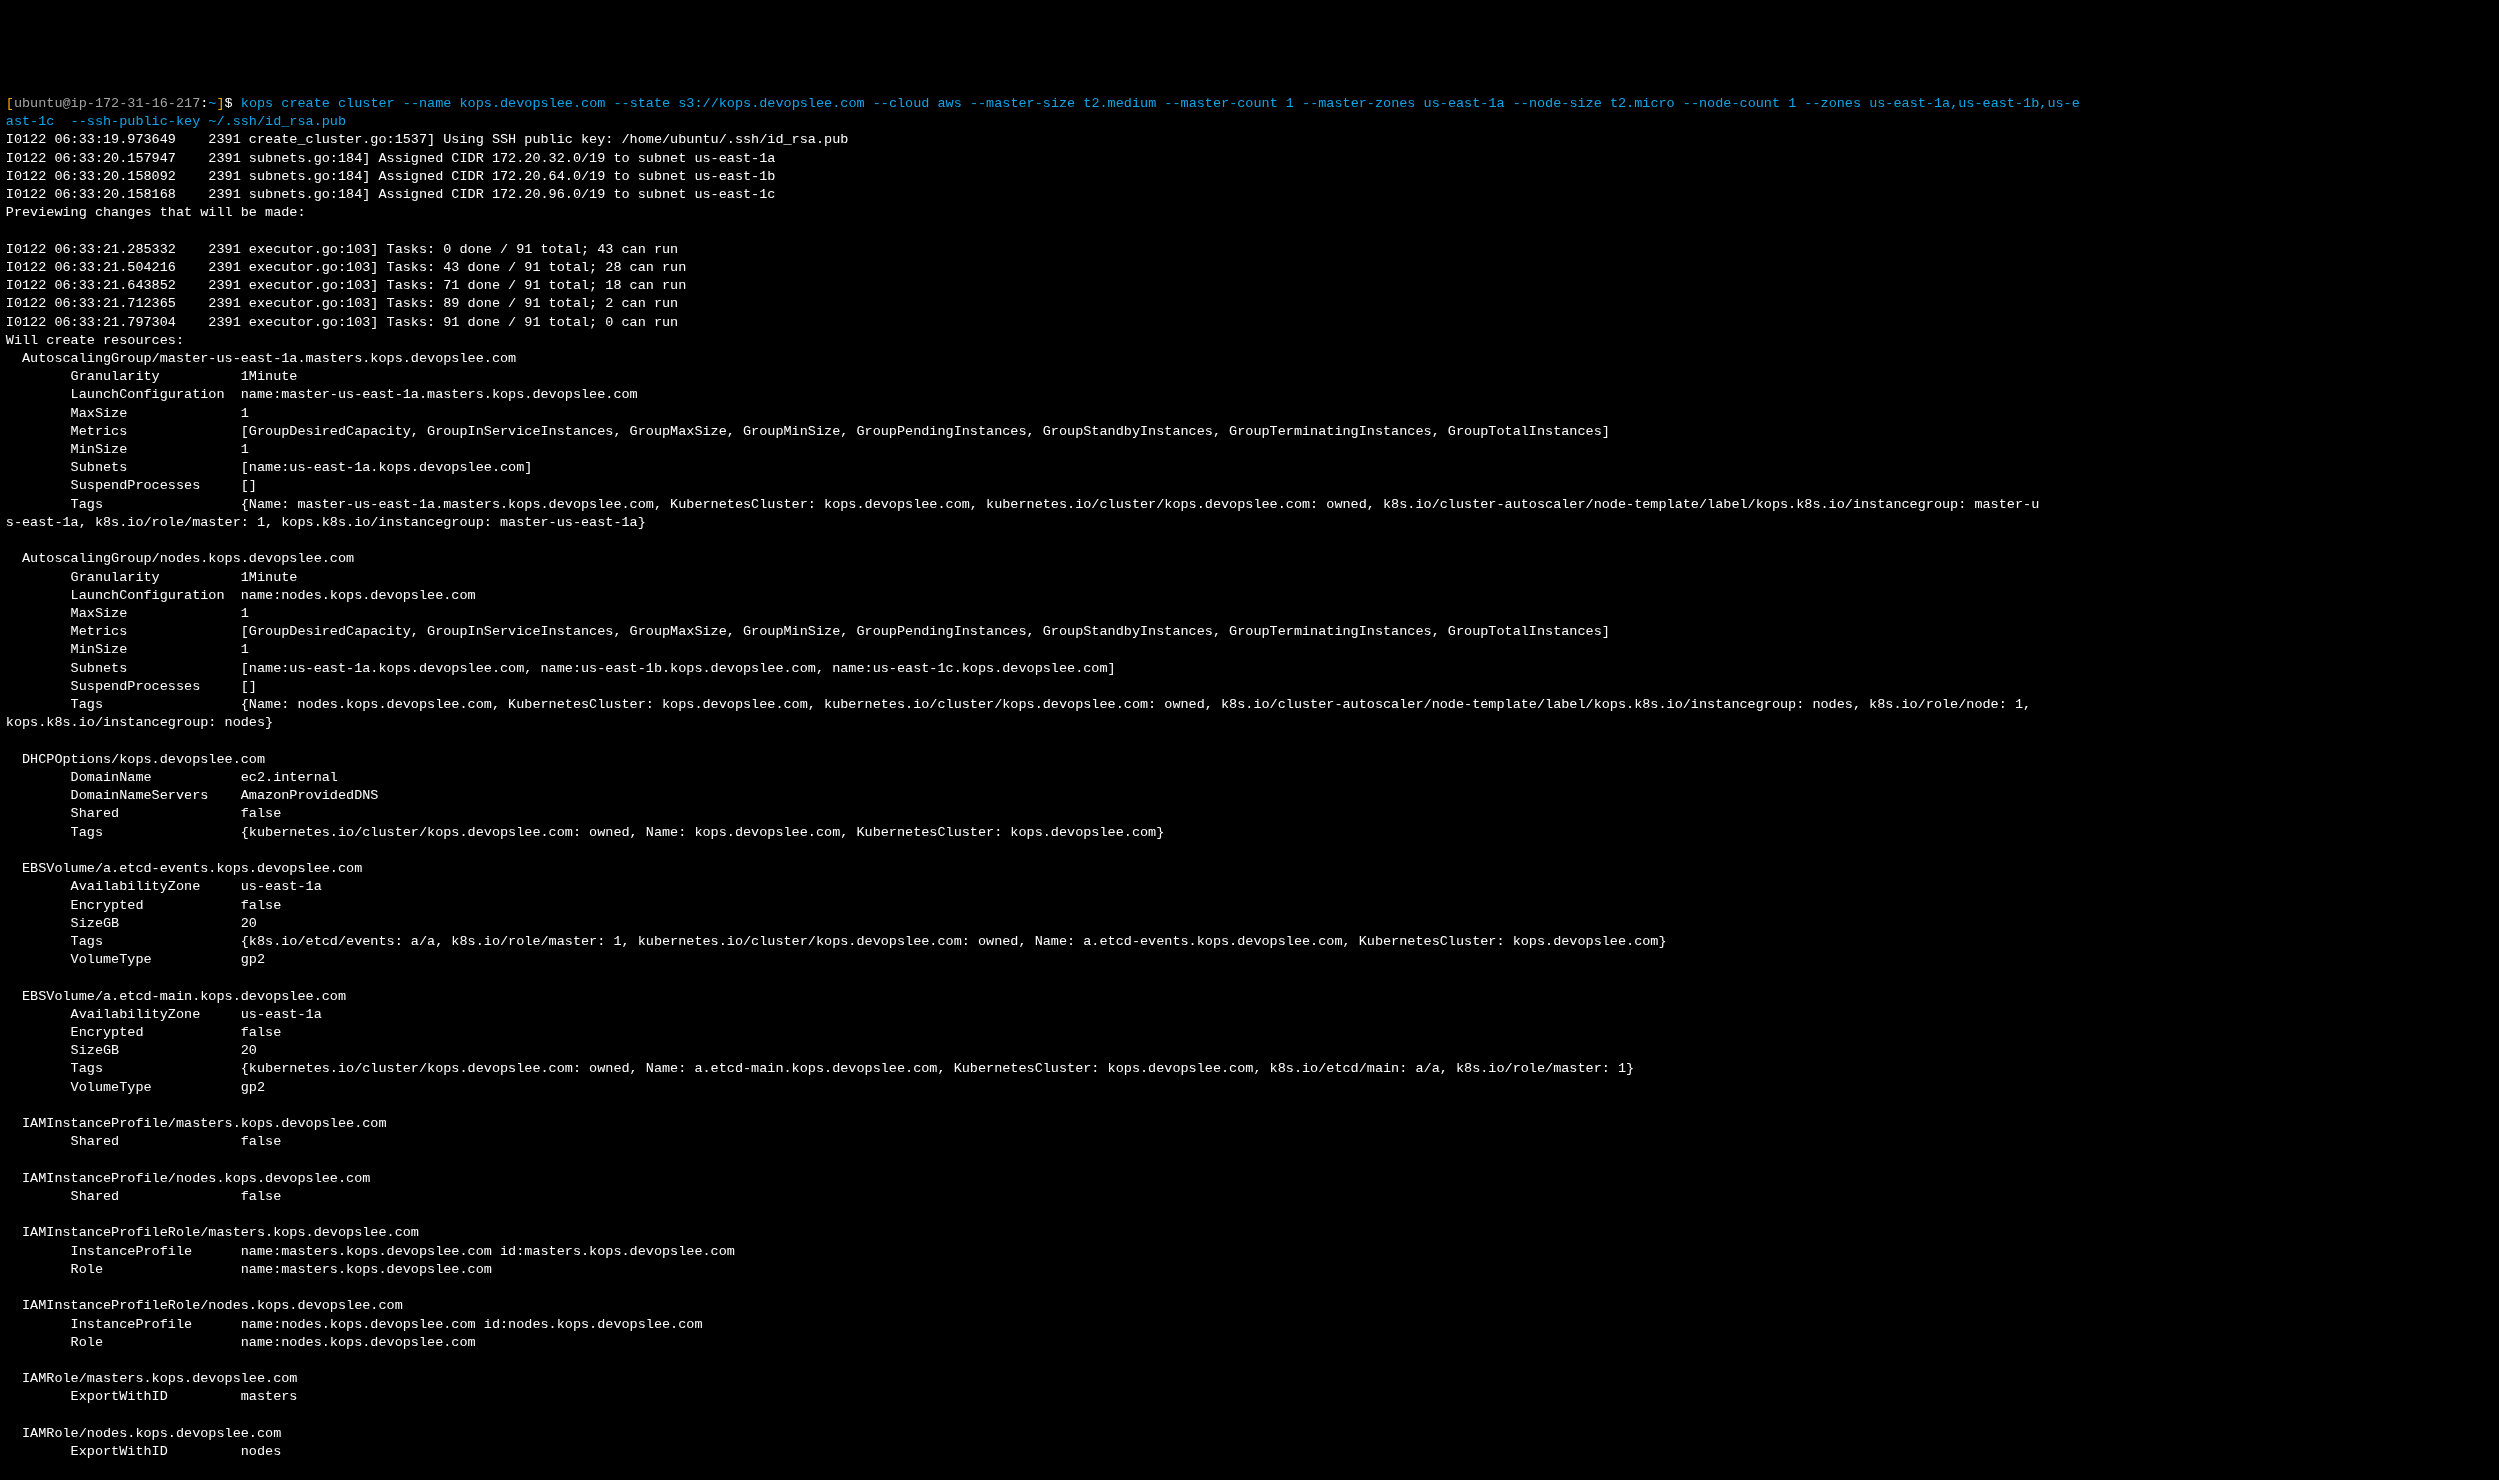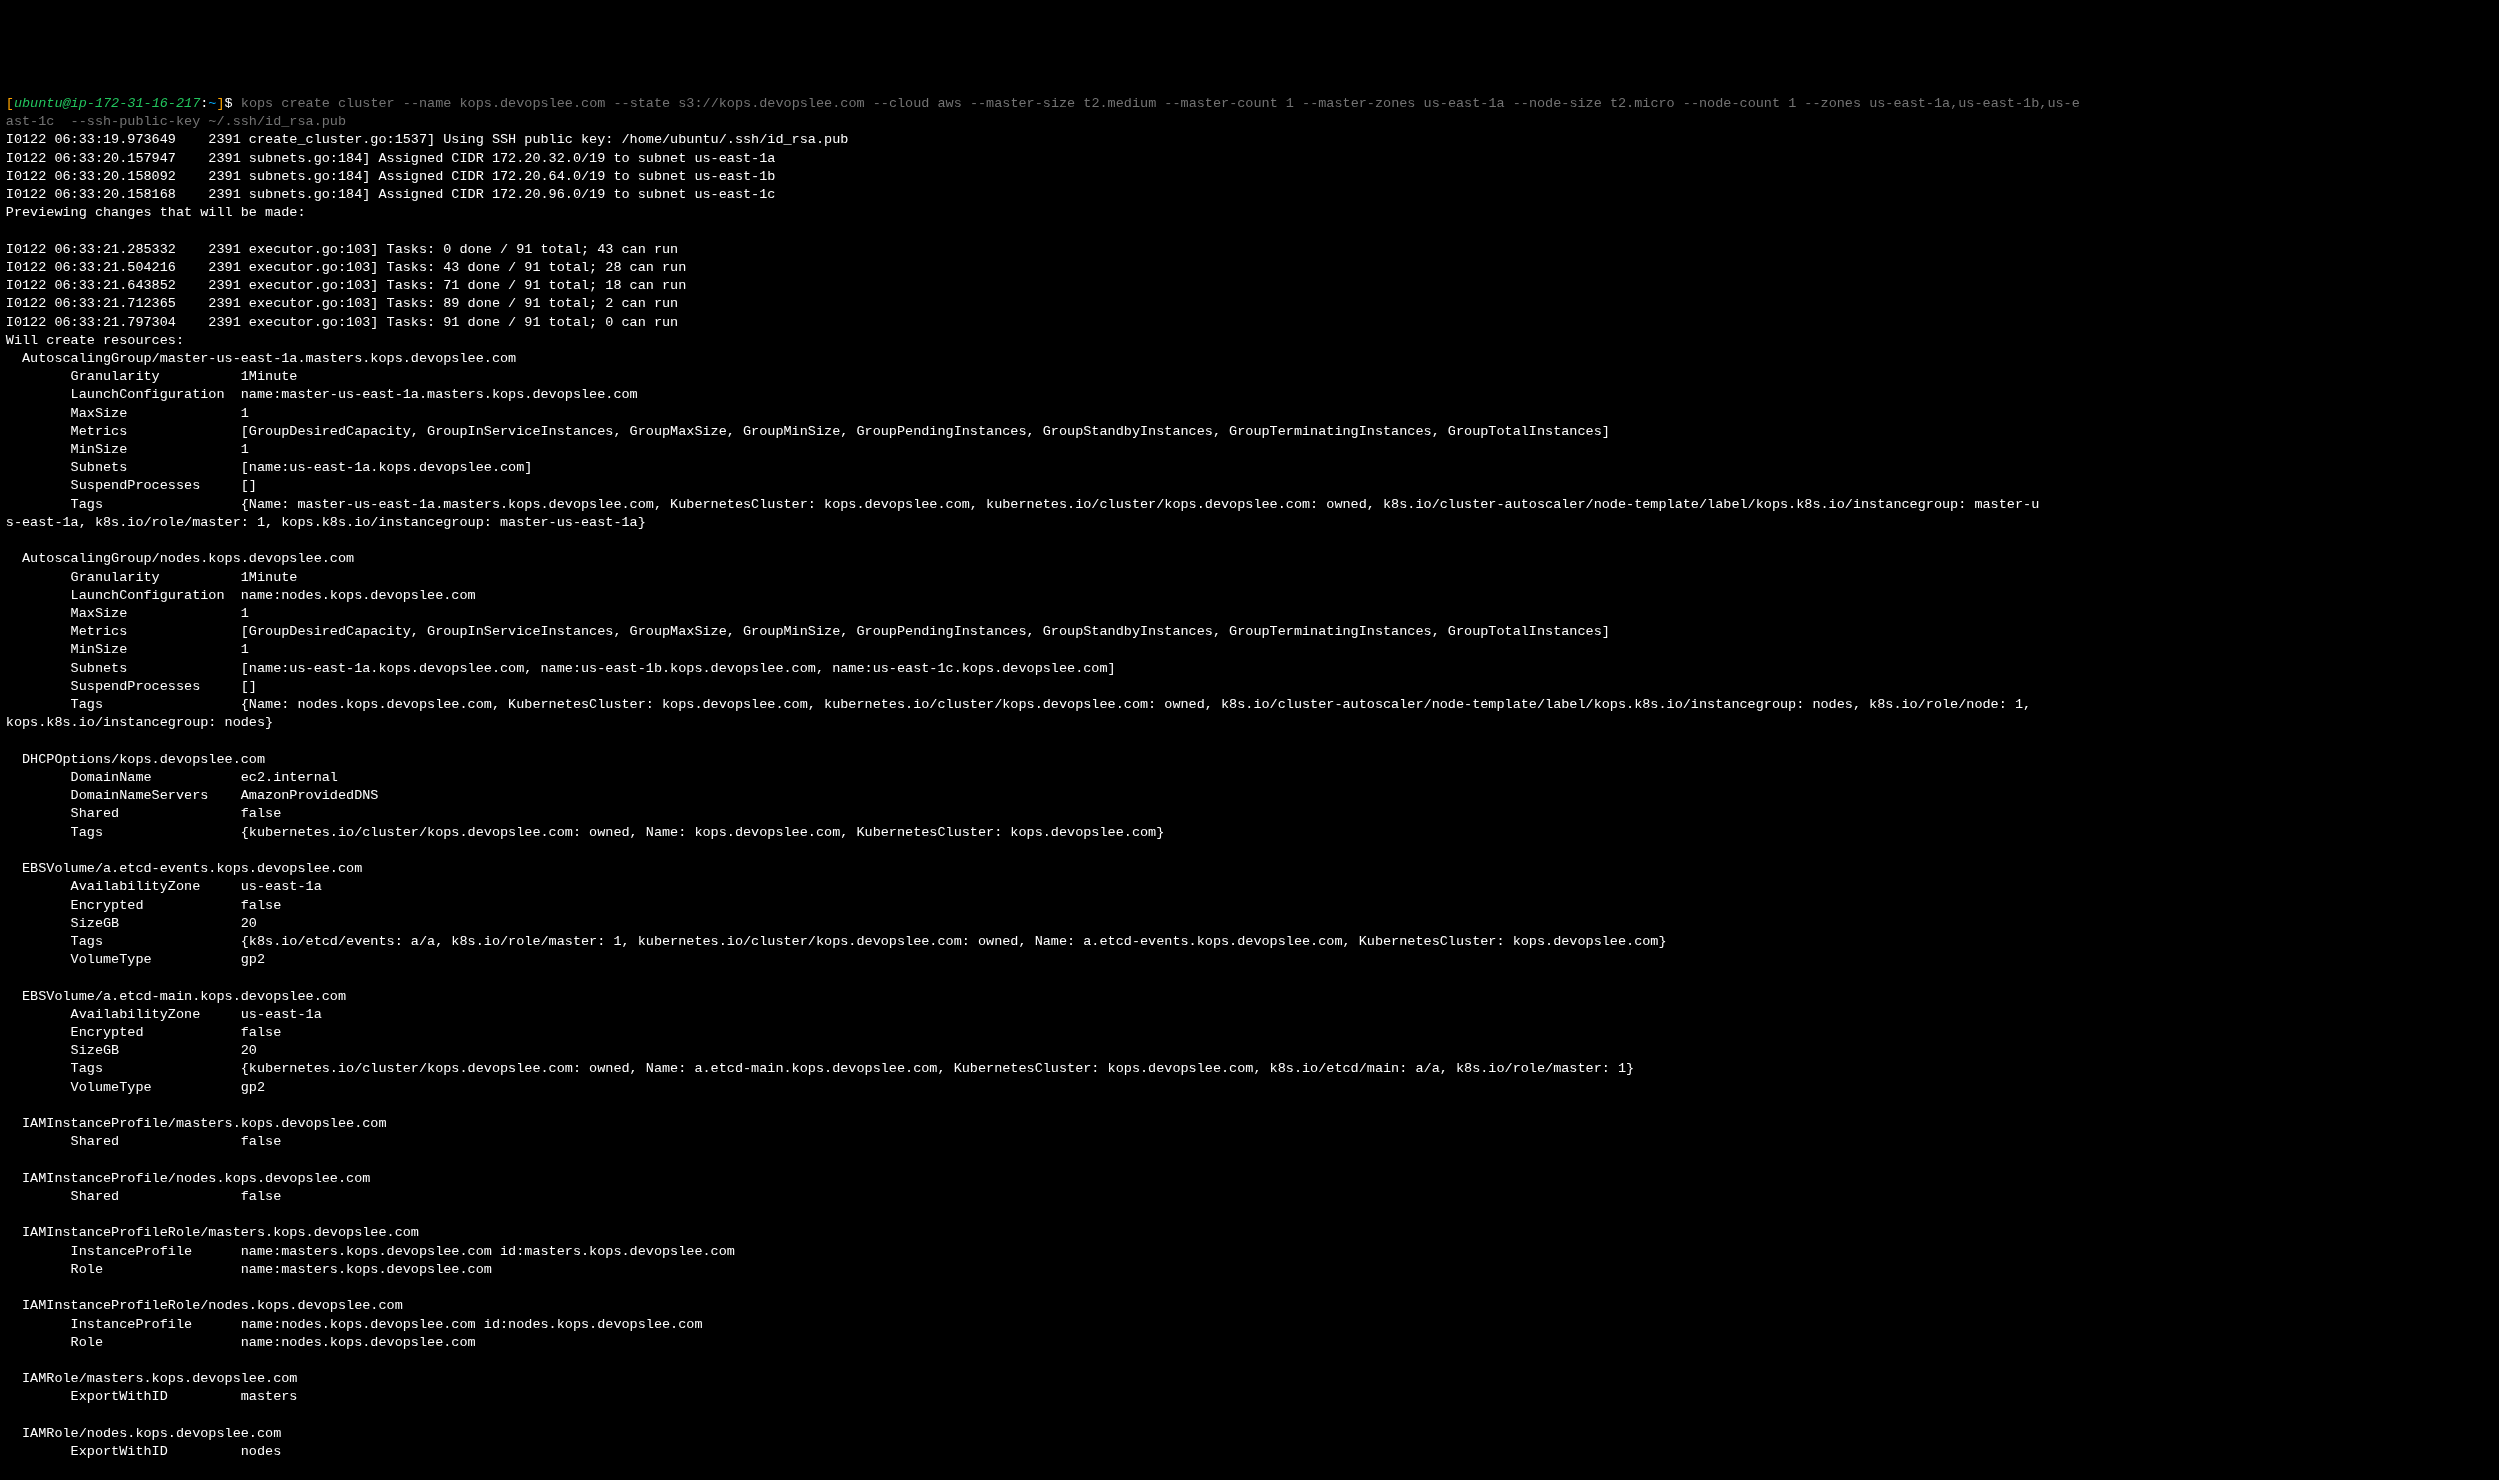--- a/index.html
+++ b/index.html
@@ -10,23 +10,23 @@
     font-family: "Menlo", "Consolas", "Courier New", monospace;
     font-size: 13.5px;
     line-height: 1.35;
     white-space: pre;
     overflow-x: hidden;
   }
   .term {
     padding: 3.8px 5.8px;
   }
   .prompt-bracket { color: #ffa500; }
-  .prompt-user { color: #22c55e; font-style: italic; }
+  .prompt-user { color: #a3a3a3; }
   .prompt-tilde { color: #00aaff; }
-  .cmd { color: #737373; }
+  .cmd { color: #0ea5e9; }
   .log { color: #fff; }
 </style>
 </head>
 <body>
 
 
 
 <div class="term"><span class="prompt-bracket">[</span><span class="prompt-user">ubuntu@ip-172-31-16-217</span><span class="log">:</span><span class="prompt-tilde">~</span><span class="prompt-bracket">]</span><span class="log">$ </span><span class="cmd">kops create cluster --name kops.devopslee.com --state s3://kops.devopslee.com --cloud aws --master-size t2.medium --master-count 1 --master-zones us-east-1a --node-size t2.micro --node-count 1 --zones us-east-1a,us-east-1b,us-e</span>
 <span class="cmd">ast-1c  --ssh-public-key ~/.ssh/id_rsa.pub</span>
 <div id="log-output" class="log">I0122 06:33:19.973649    2391 create_cluster.go:1537] Using SSH public key: /home/ubuntu/.ssh/id_rsa.pub

